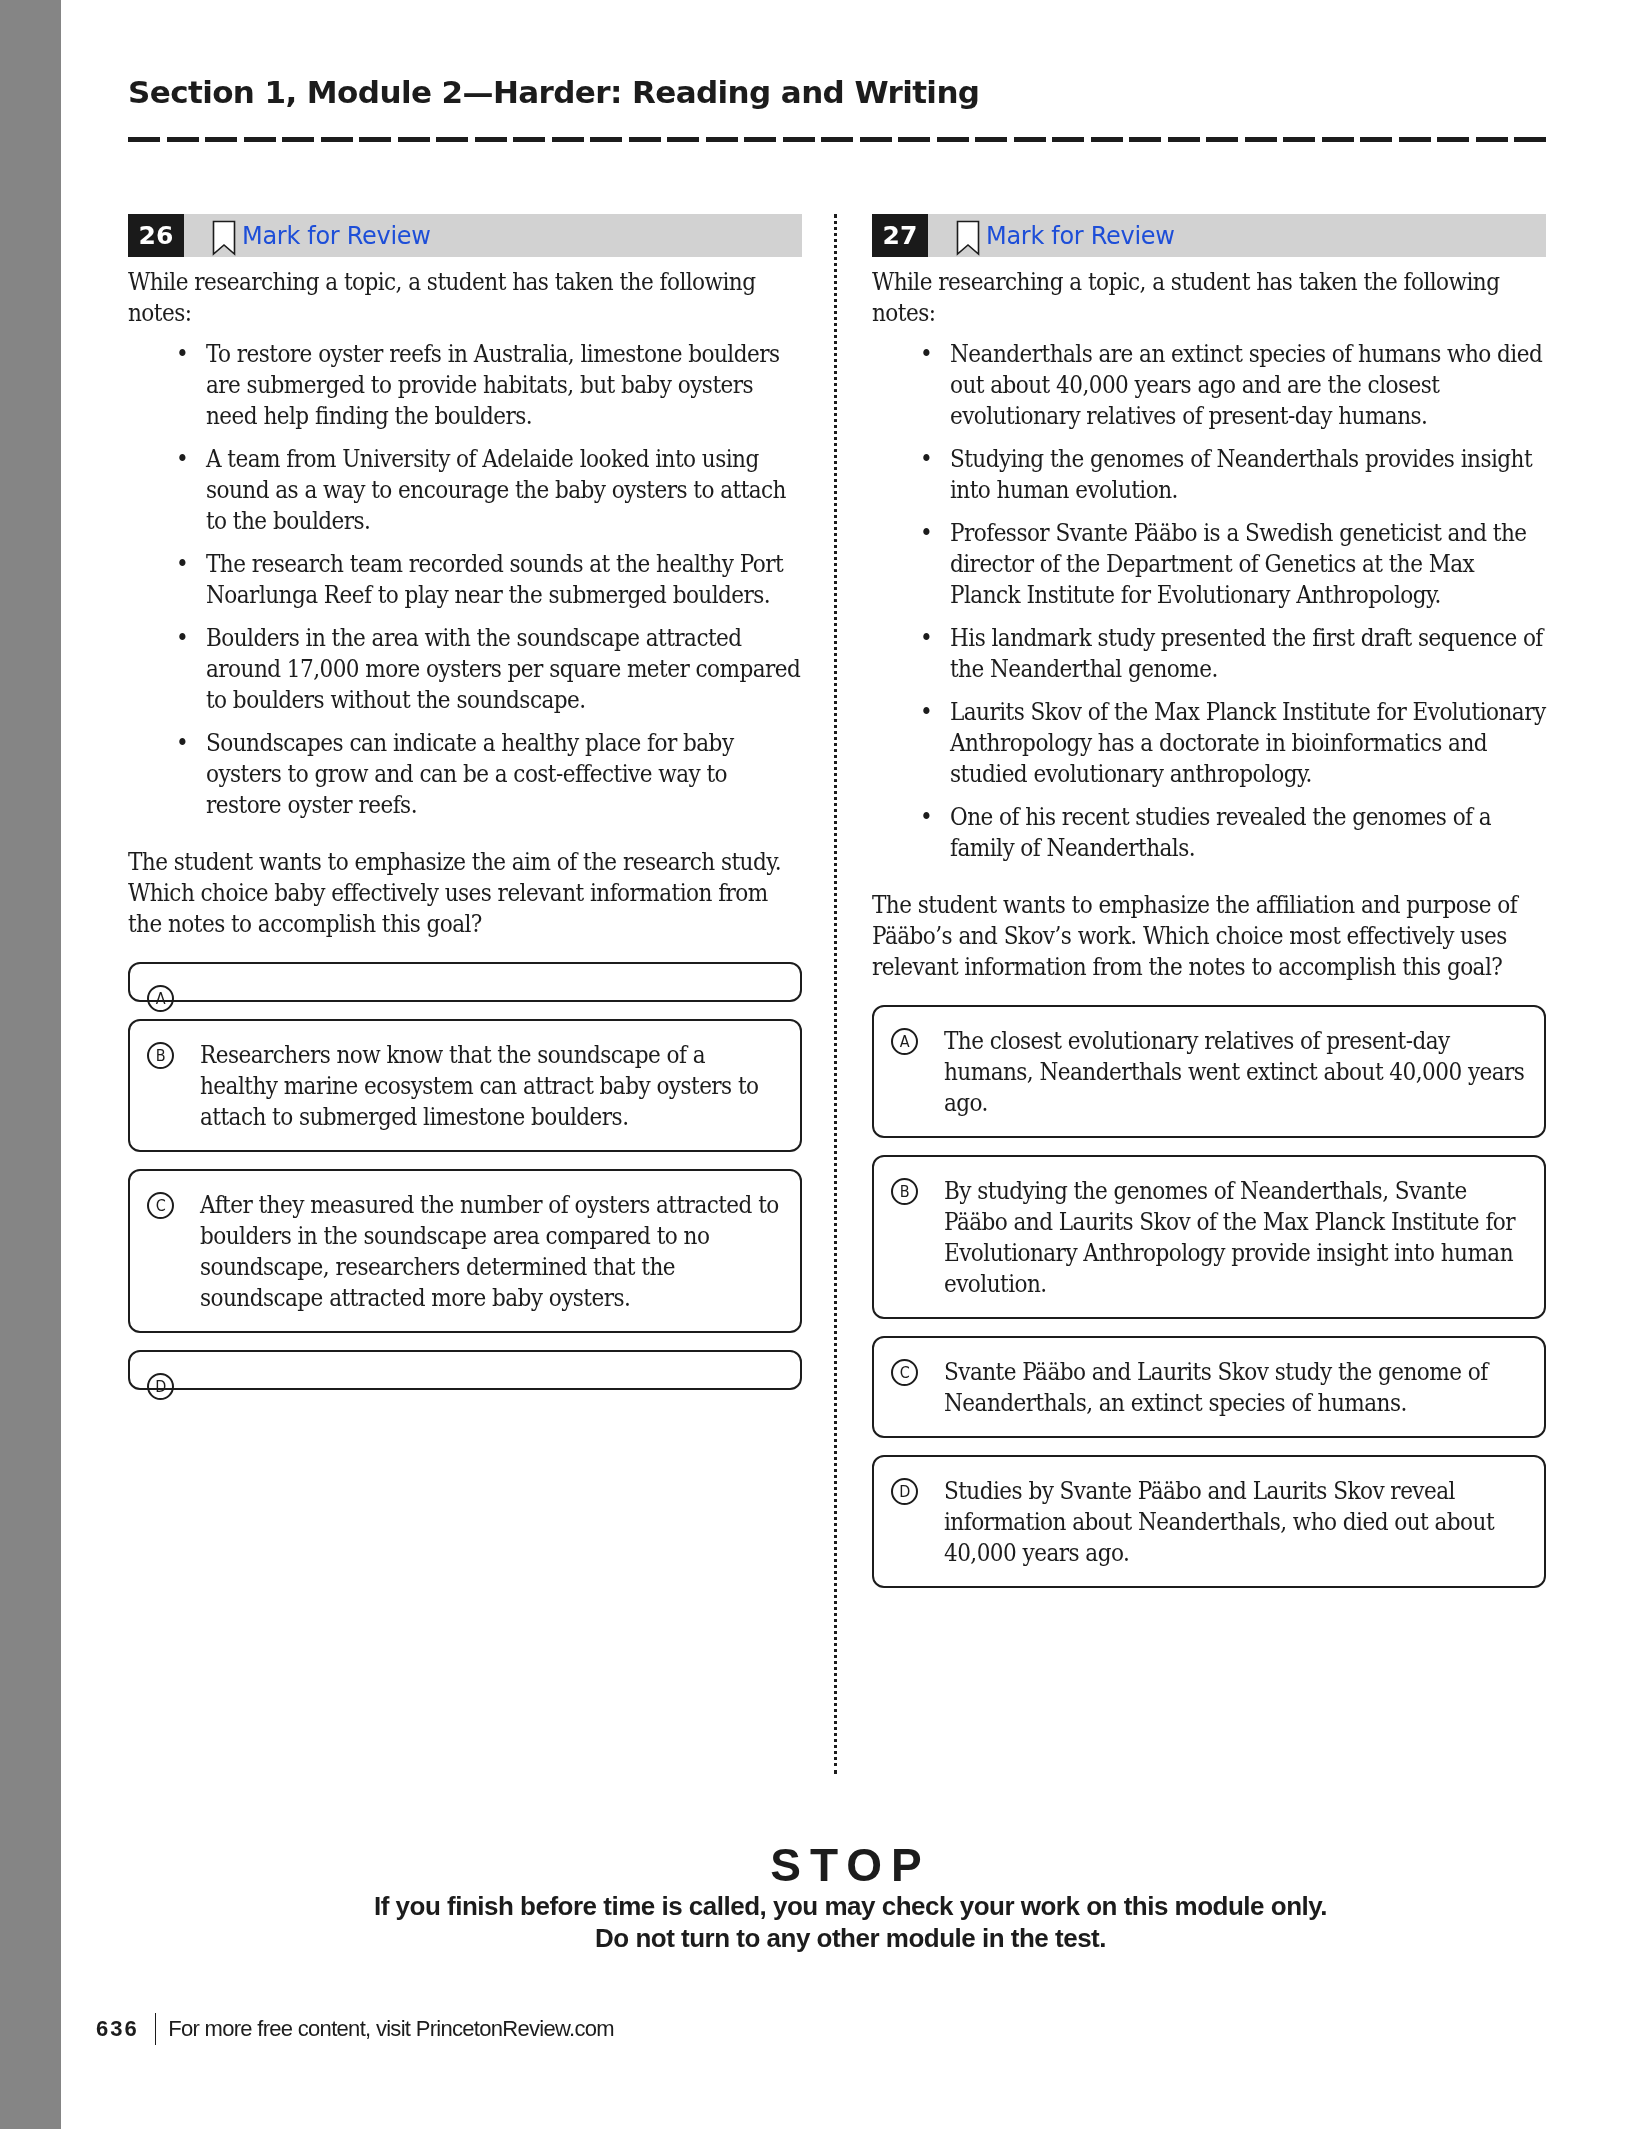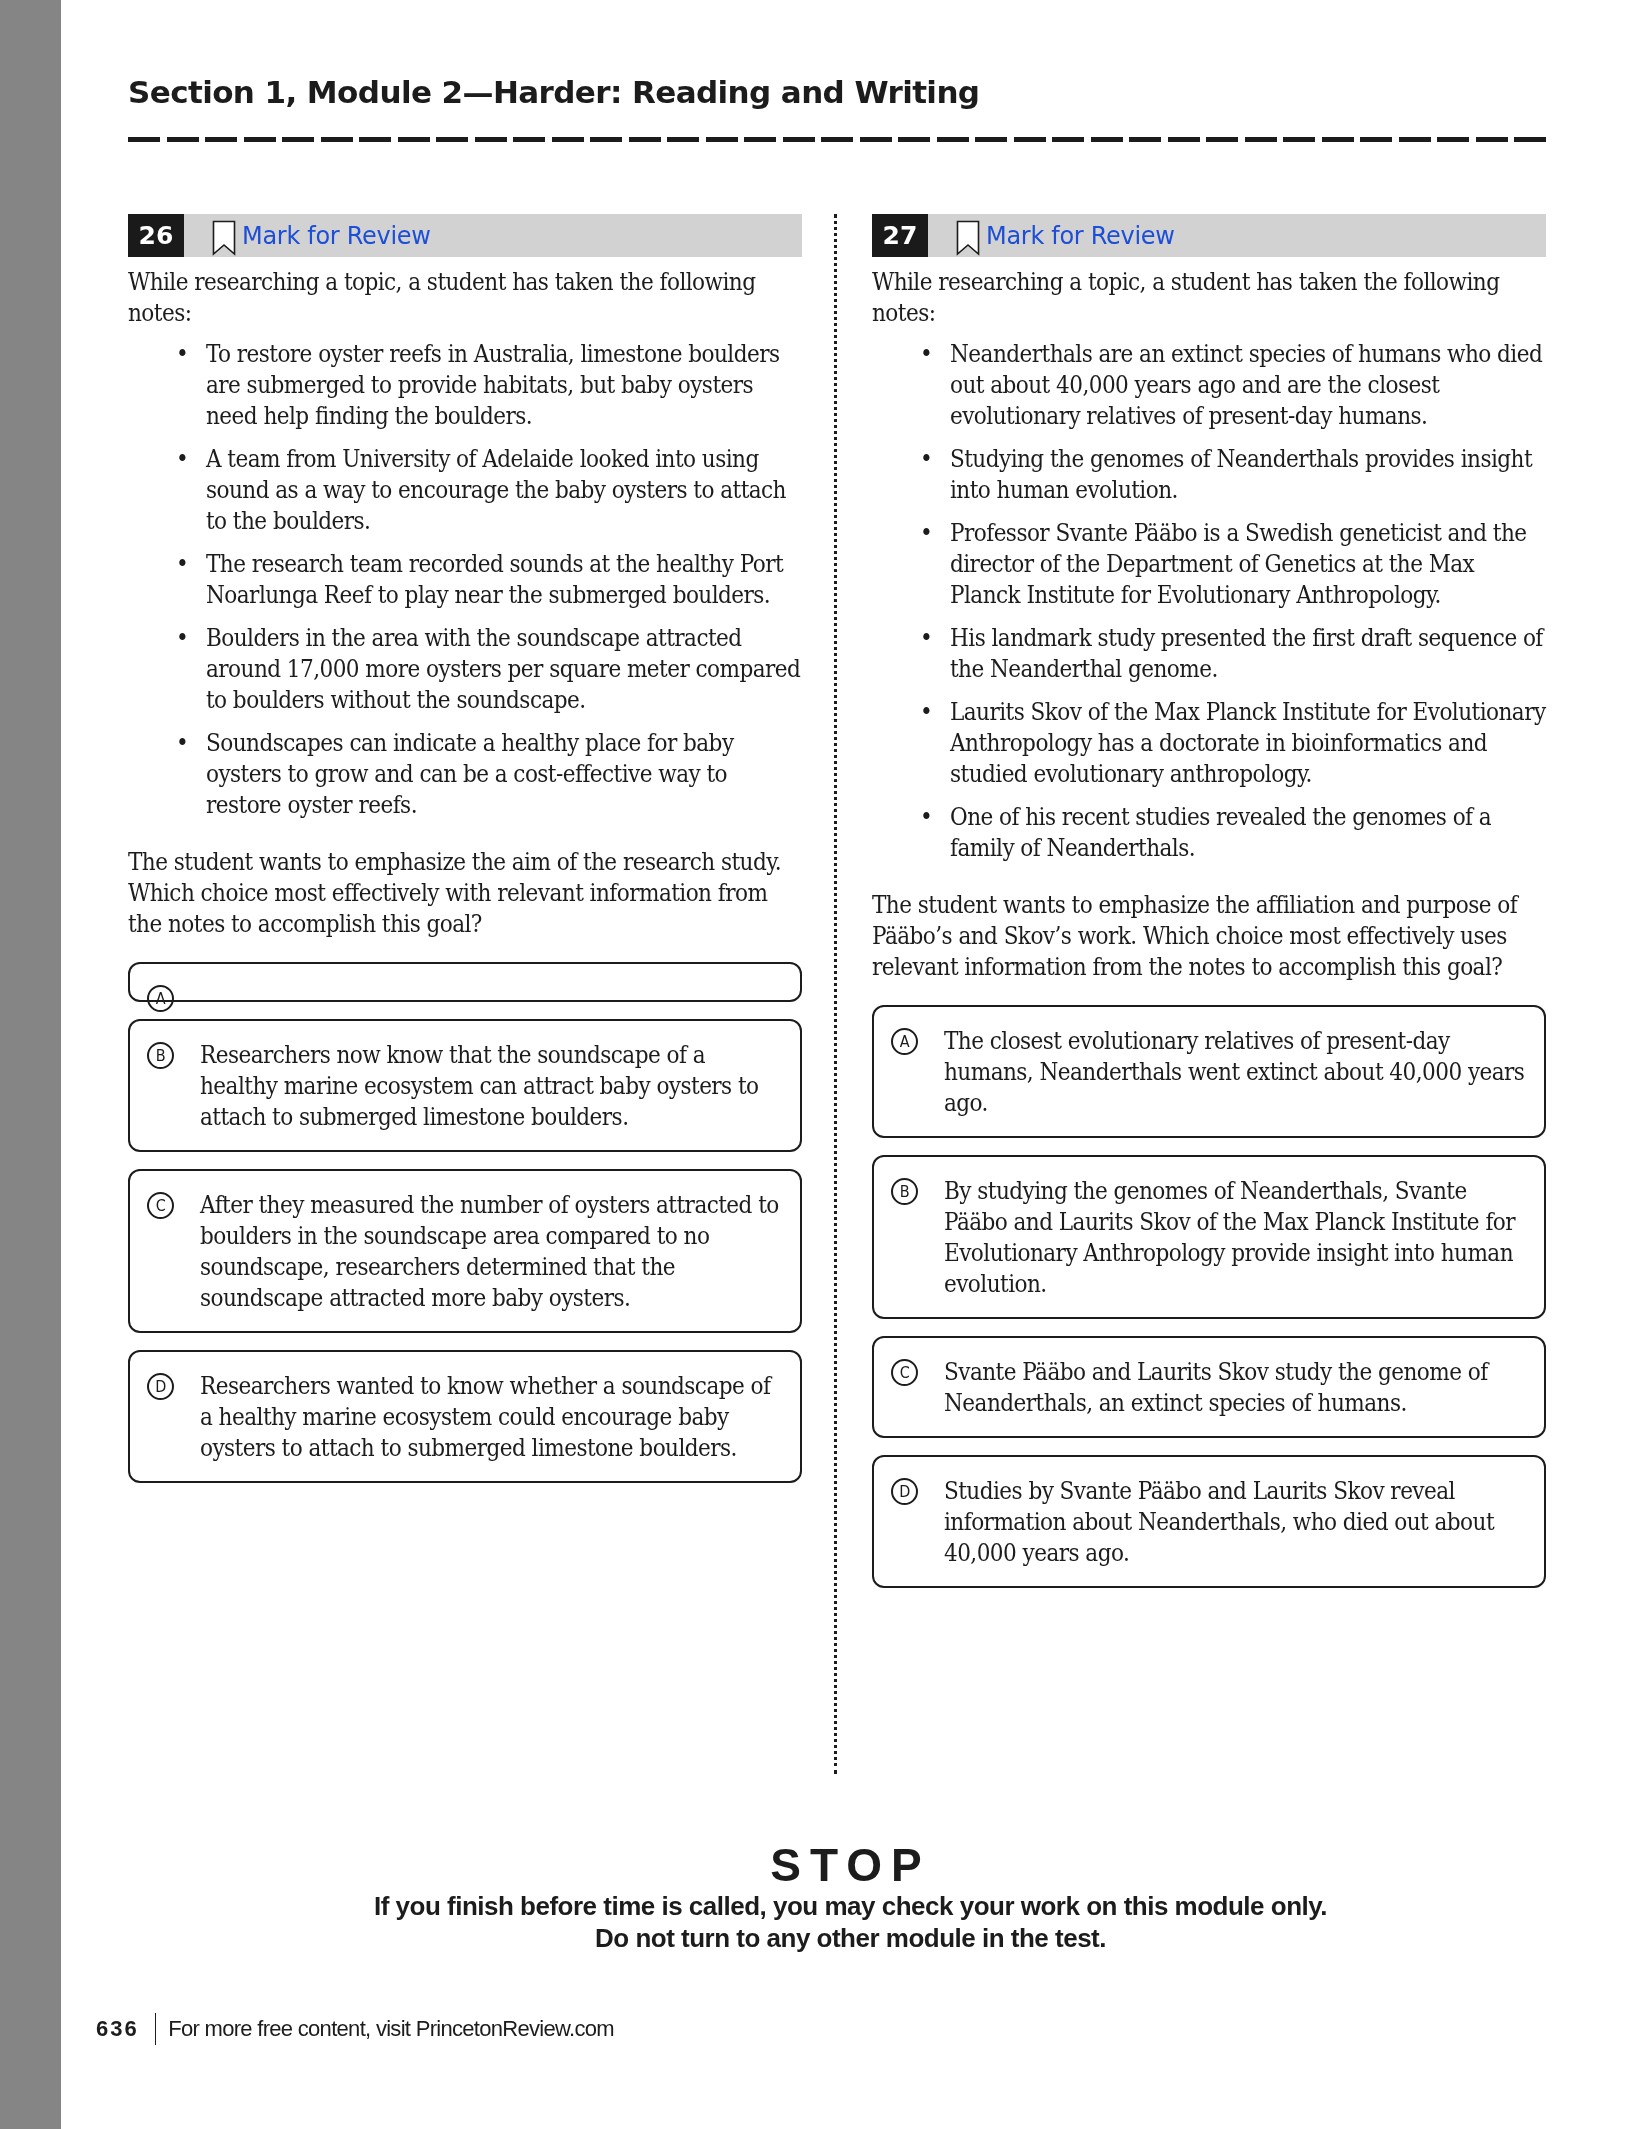--- a/index.html
+++ b/index.html
@@ -126,36 +126,35 @@
     <span class="mark-label">Mark for Review</span>
   </div>
   <div class="text intro">While researching a topic, a student has taken the following notes:</div>
   <ul class="notes text">
     <li><span class="bullet">•</span><span>To restore oyster reefs in Australia, limestone boulders are submerged to provide habitats, but baby oysters need help finding the boulders.</span></li>
     <li><span class="bullet">•</span><span>A team from University of Adelaide looked into using sound as a way to encourage the baby oysters to attach to the boulders.</span></li>
     <li><span class="bullet">•</span><span>The research team recorded sounds at the healthy Port Noarlunga Reef to play near the submerged boulders.</span></li>
     <li><span class="bullet">•</span><span>Boulders in the area with the soundscape attracted around 17,000 more oysters per square meter compared to boulders without the soundscape.</span></li>
     <li><span class="bullet">•</span><span>Soundscapes can indicate a healthy place for baby oysters to grow and can be a cost-effective way to restore oyster reefs.</span></li>
   </ul>
-  <div class="text prompt">The student wants to emphasize the aim of the research study. Which choice most effectively with relevant information from the notes to accomplish this goal?</div>
+  <div class="text prompt">The student wants to emphasize the aim of the research study. Which choice baby effectively uses relevant information from the notes to accomplish this goal?</div>
   <div class="choices">
     <div class="choice text">
       <span class="circle">A</span>
     </div>
     <div class="choice text">
       <span class="circle">B</span>
       <span>Researchers now know that the soundscape of a healthy marine ecosystem can attract baby oysters to attach to submerged limestone boulders.</span>
     </div>
     <div class="choice text">
       <span class="circle">C</span>
       <span>After they measured the number of oysters attracted to boulders in the soundscape area compared to no soundscape, researchers determined that the soundscape attracted more baby oysters.</span>
     </div>
     <div class="choice text">
       <span class="circle">D</span>
-      <span>Researchers wanted to know whether a soundscape of a healthy marine ecosystem could encourage baby oysters to attach to submerged limestone boulders.</span>
     </div>
   </div>
 </div>
 
 <div class="col right">
   <div class="qhead">
     <div class="qnum">27</div>
     <svg class="bookmark" viewBox="0 0 24 36">
       <path d="M1.5 1.5 H22.5 V34 L12 25 L1.5 34 Z" fill="#ffffff" stroke="#1c1c1c" stroke-width="1.6"></path>
     </svg>

